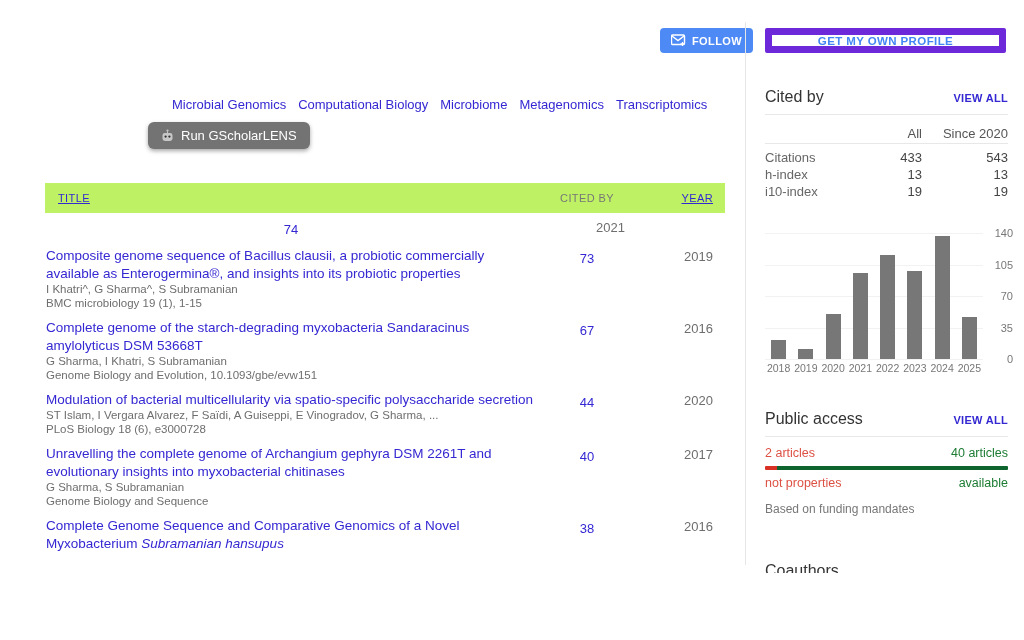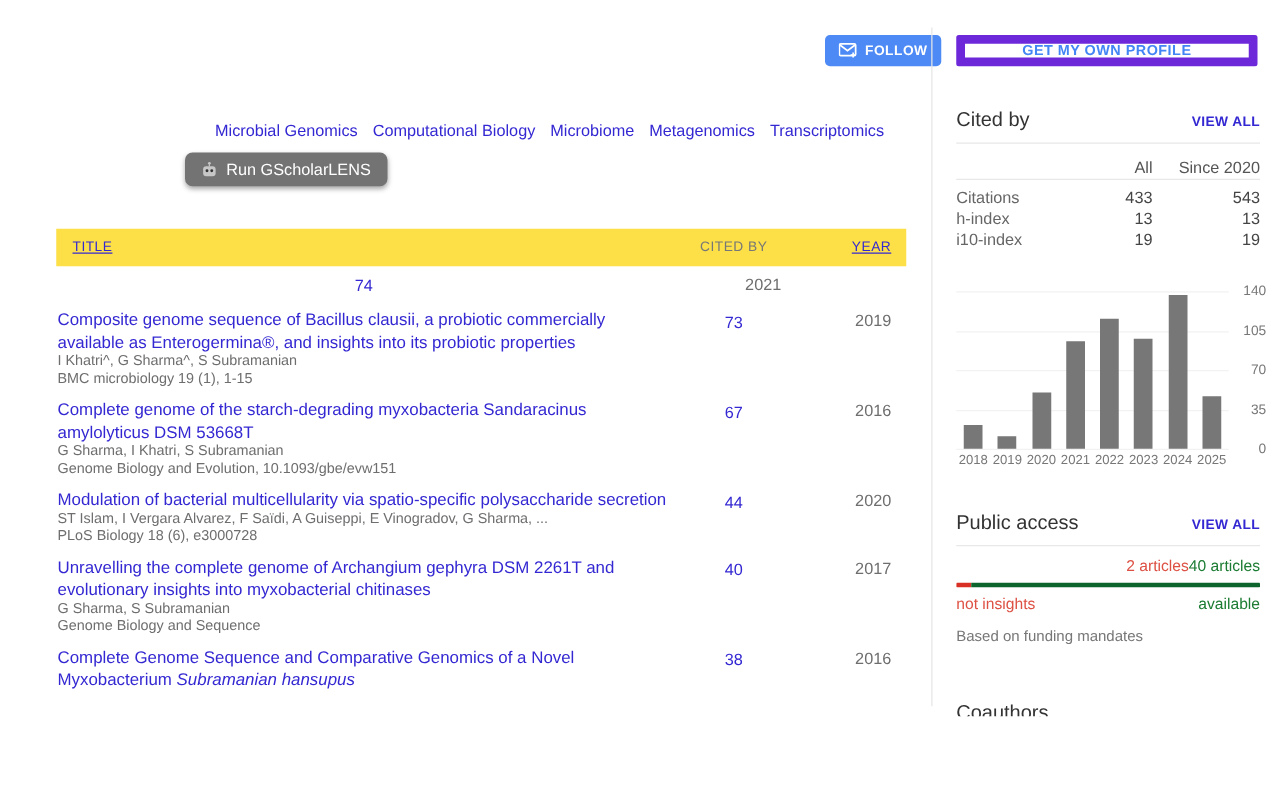--- a/index.html
+++ b/index.html
@@ -12,21 +12,21 @@
 
   
   .interests { position:absolute; left:172px; top:97px; display:flex; gap:12px; white-space:nowrap; }
   .interests a { color:#3428d2; font-size:13px; text-decoration:none; }
 
   
   .lens-btn { position:absolute; left:148px; top:122px; height:27px; background:#737373; border:none; border-radius:6px; box-shadow:0 2px 4px rgba(0,0,0,.35); color:#fff; font-size:13px; display:flex; align-items:center; gap:7px; padding:0 13px; cursor:pointer; font-family:"Liberation Sans",sans-serif; }
 
   
   .pubs { position:absolute; left:45px; top:183px; width:680px; }
-  .pub-header { display:grid; grid-template-columns:1fr 100px 88px; background:#fde047; height:30px; align-items:center; font-size:11px; letter-spacing:.4px; }
+  .pub-header { display:grid; grid-template-columns:1fr 100px 88px; background:#bef264; height:30px; align-items:center; font-size:11px; letter-spacing:.4px; }
   .pub-header .h-title { padding-left:13px; color:#3428d2; }
   .pub-header .h-cited { text-align:center; color:#777; }
   .pub-header .h-year { text-align:right; padding-right:12px; color:#3428d2; }
   .pub-row { display:grid; grid-template-columns:1fr 100px 88px; padding:5px 0 4px 0; }
   .pub-main { padding-left:1px; }
   .pub-title { color:#3428d2; font-size:13.5px; line-height:18px; text-decoration:none; display:block; }
   .pub-title .it { font-style:italic; }
   .pub-meta { color:#6e6e6e; font-size:11.5px; line-height:13.5px; }
   .pub-cited { text-align:center; padding-top:2px; }
   .pub-cited a { color:#3428d2; font-size:13px; text-decoration:none; }
@@ -55,21 +55,21 @@
   .plot .col { flex:1; display:flex; align-items:flex-end; justify-content:center; position:relative; z-index:2; }
   .plot .bar { width:15px; background:#777; }
   .gridline { position:absolute; left:0; width:218px; height:1px; background:#f2f2f2; z-index:1; }
   .xlabels { position:absolute; left:0; top:129px; width:218px; display:flex; }
   .xlabels span { flex:1; text-align:center; color:#777; font-size:10.5px; }
   .yticks { position:absolute; left:222px; top:-6px; width:26px; height:138px; }
   .yticks span { position:absolute; right:0; color:#777; font-size:11px; text-align:right; }
 
   
   .pa-panel { position:absolute; left:765px; top:410px; width:243px; }
-  .pa-counts { display:flex; justify-content:flex-end; padding-top:9px; font-size:12.5px; }
+  .pa-counts { display:flex; justify-content:space-between; padding-top:9px; font-size:12.5px; }
   .pa-red { color:#dd5144; }
   .pa-green { color:#1c7c33; }
   .pa-bar { display:flex; height:4px; margin-top:6px; border-radius:1px; overflow:hidden; }
   .pa-bar .seg-red { background:#d93025; }
   .pa-bar .seg-green { background:#0d652d; flex:1; }
   .pa-labels { display:flex; justify-content:space-between; padding-top:6px; font-size:12.5px; }
   .pa-note { padding-top:12px; color:#777; font-size:12px; }
 
   .coauthors-heading { position:absolute; left:765px; top:562px; color:#333; font-size:16px; }
 </style>
@@ -265,21 +265,21 @@
     <hr class="sb-hr" style="margin-top:8px;">
     <div class="pa-counts">
       <span class="pa-red">2 articles</span>
       <span class="pa-green">40 articles</span>
     </div>
     <div class="pa-bar">
       <div class="seg-red" style="width: 4.7619%;"></div>
       <div class="seg-green"></div>
     </div>
     <div class="pa-labels">
-      <span class="pa-red">not insights</span>
+      <span class="pa-red">not properties</span>
       <span class="pa-green">available</span>
     </div>
     <div class="pa-note">Based on funding mandates</div>
   </div>
 
   <div class="coauthors-heading">Coauthors</div>
 
 </div>
 
 </body></html>

